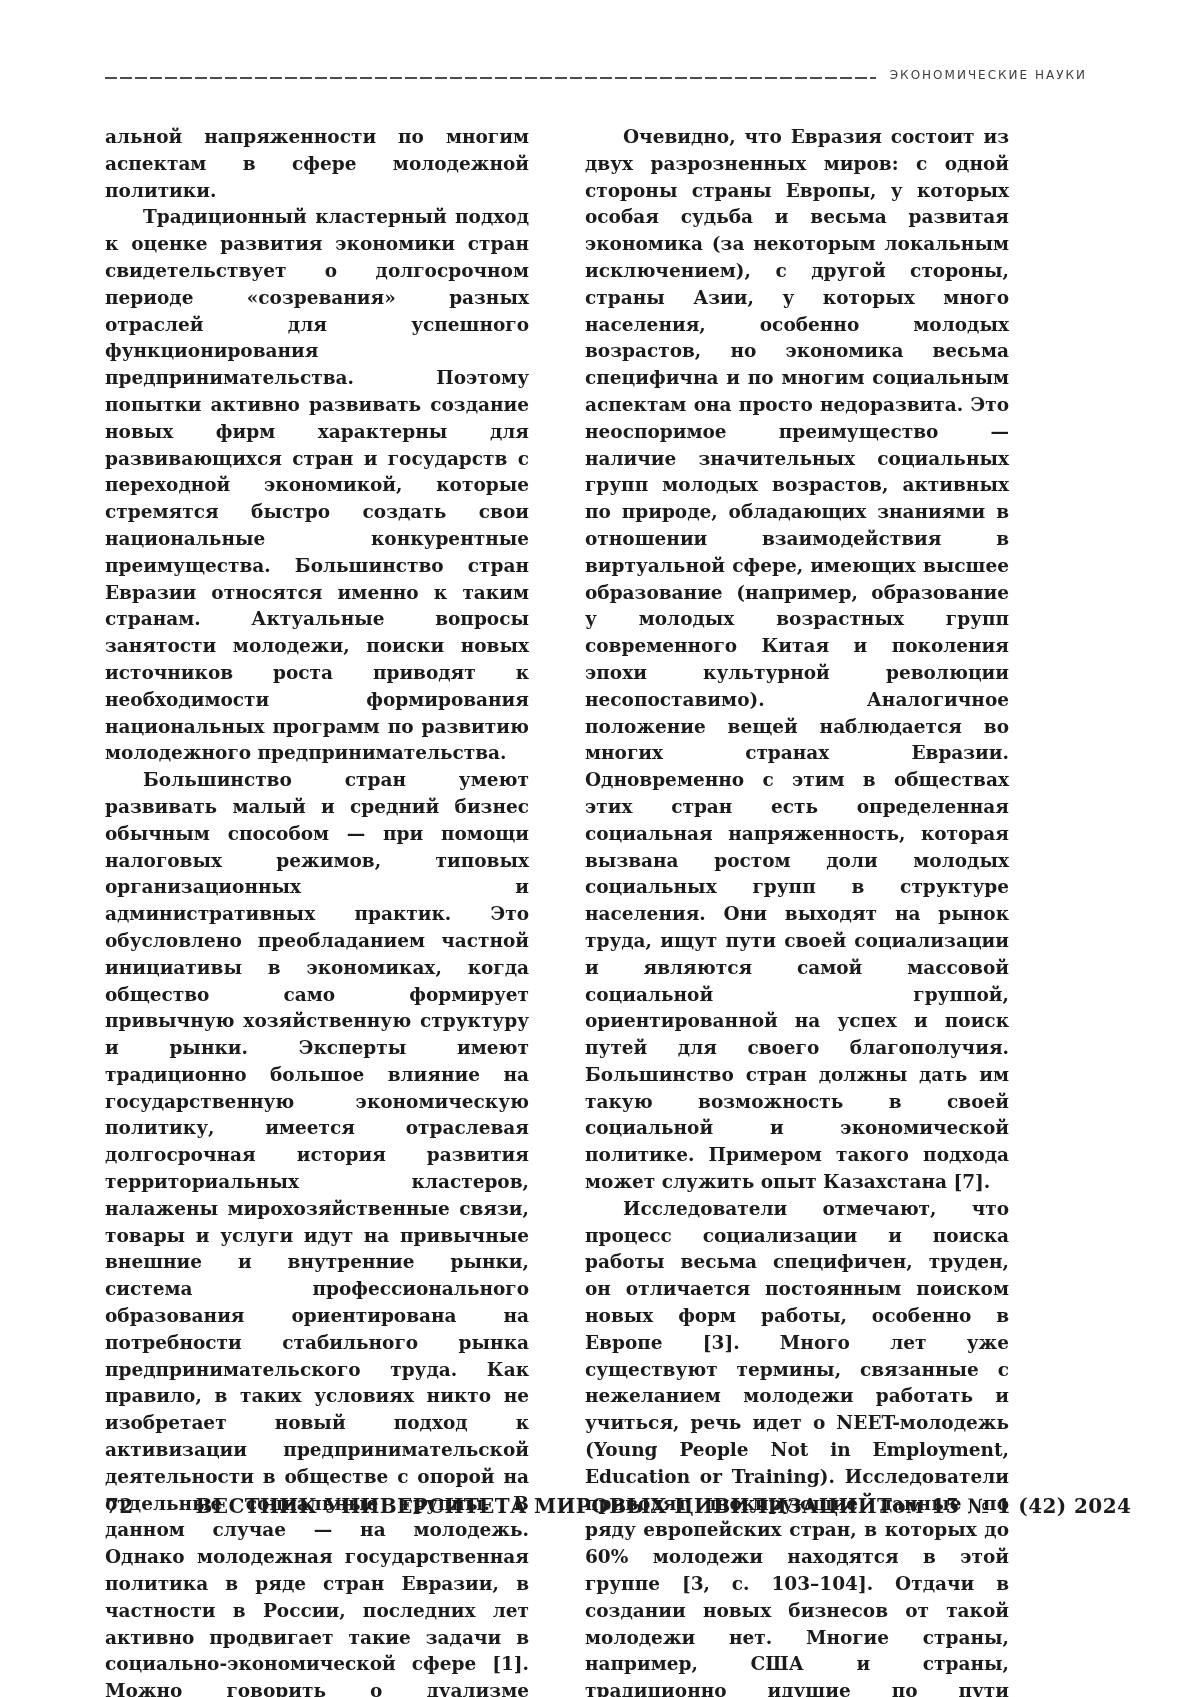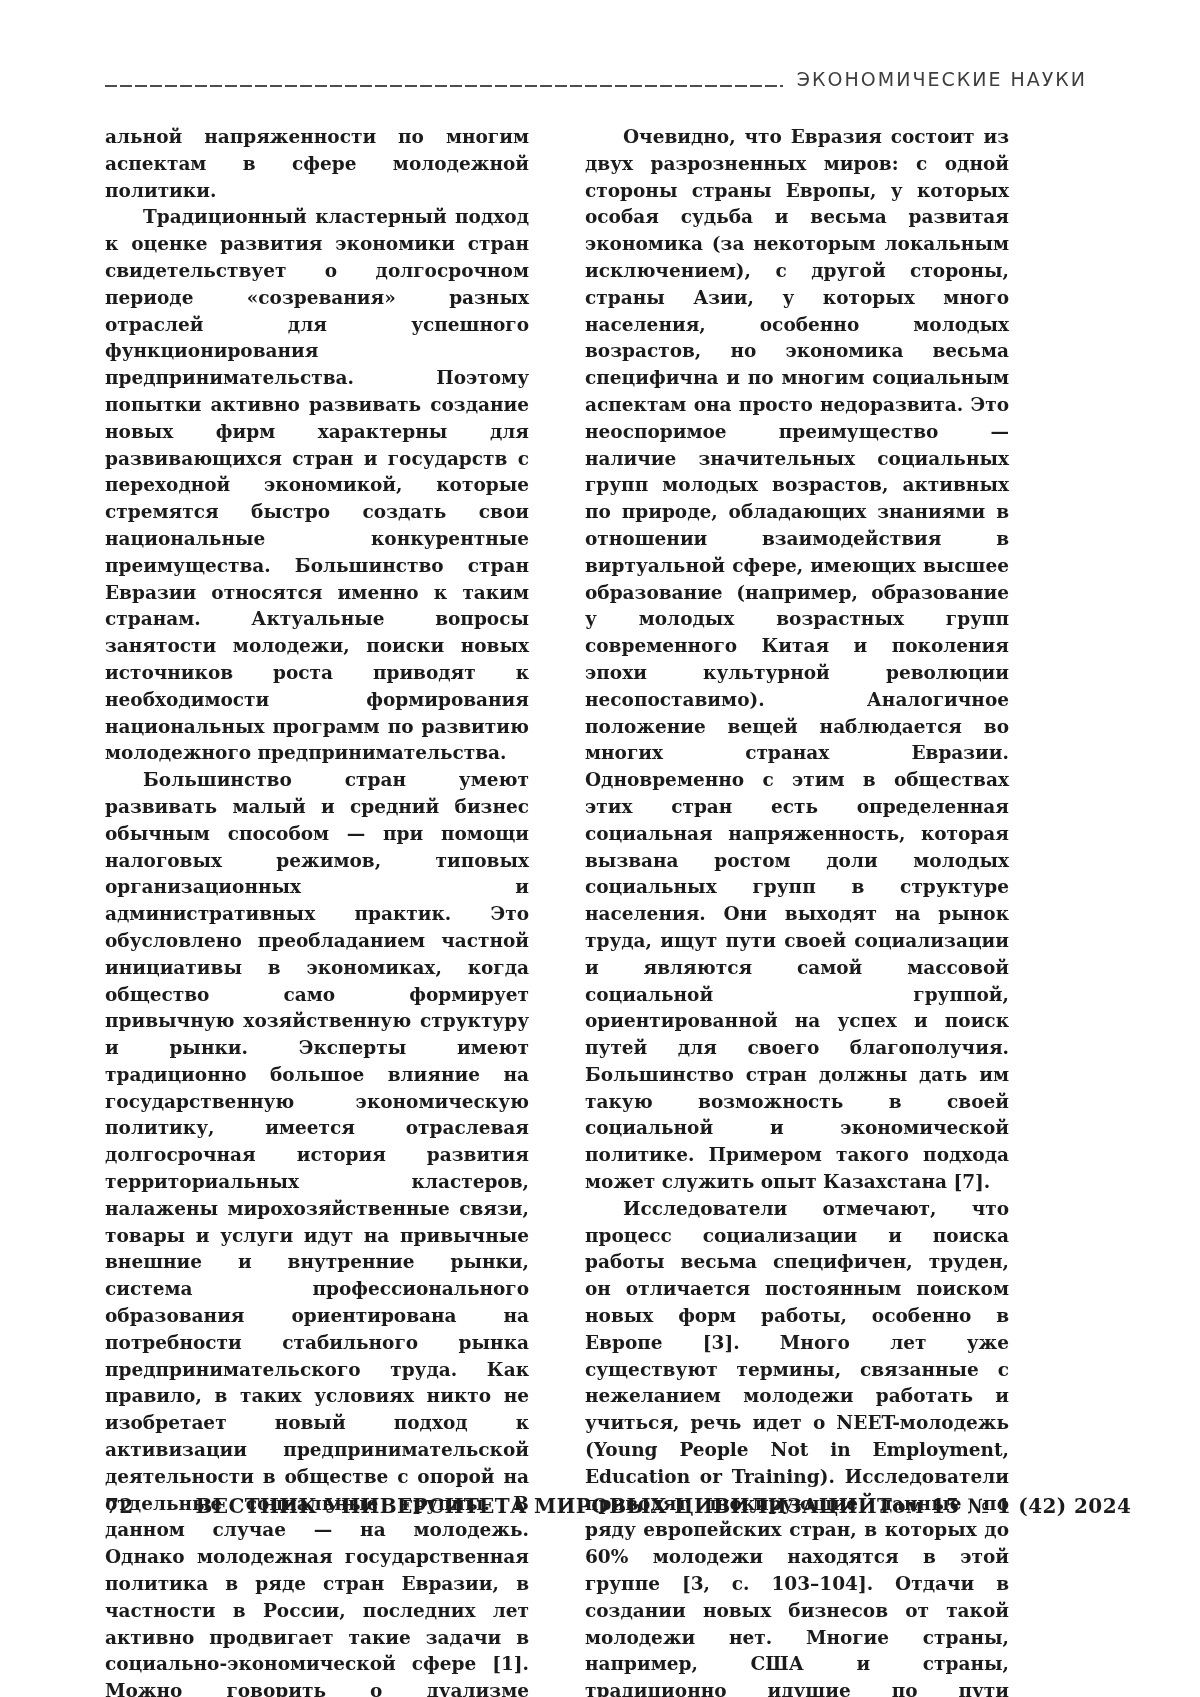--- a/index.html
+++ b/index.html
@@ -28,21 +28,21 @@
     gap: 14px;
   }
   .header-rule {
     flex: 1;
     height: 2px;
     margin-bottom: 3px;
     background: repeating-linear-gradient(90deg, #4d4d4d 0 12px, transparent 12px 15px);
   }
   .header-label {
     font-family: "DejaVu Sans", sans-serif;
-    font-size: 19px;
+    font-size: 12px;
     letter-spacing: 2px;
     color: #3d3d3d;
     white-space: nowrap;
   }
 
   
   .article-body {
     position: absolute;
     top: 124px;
     left: 105px;

